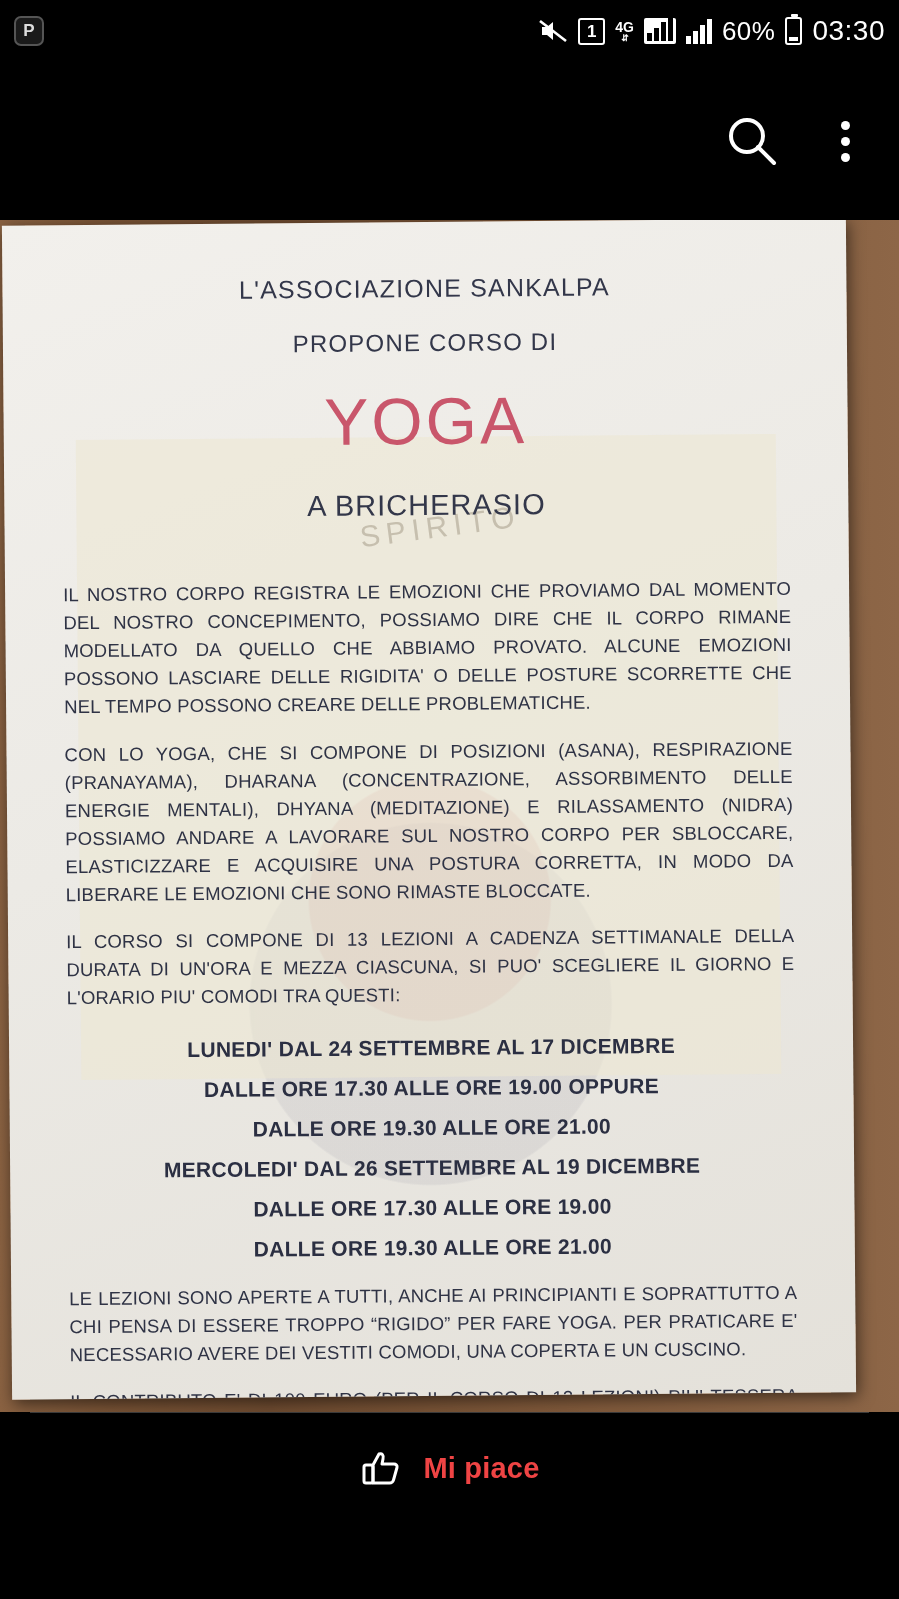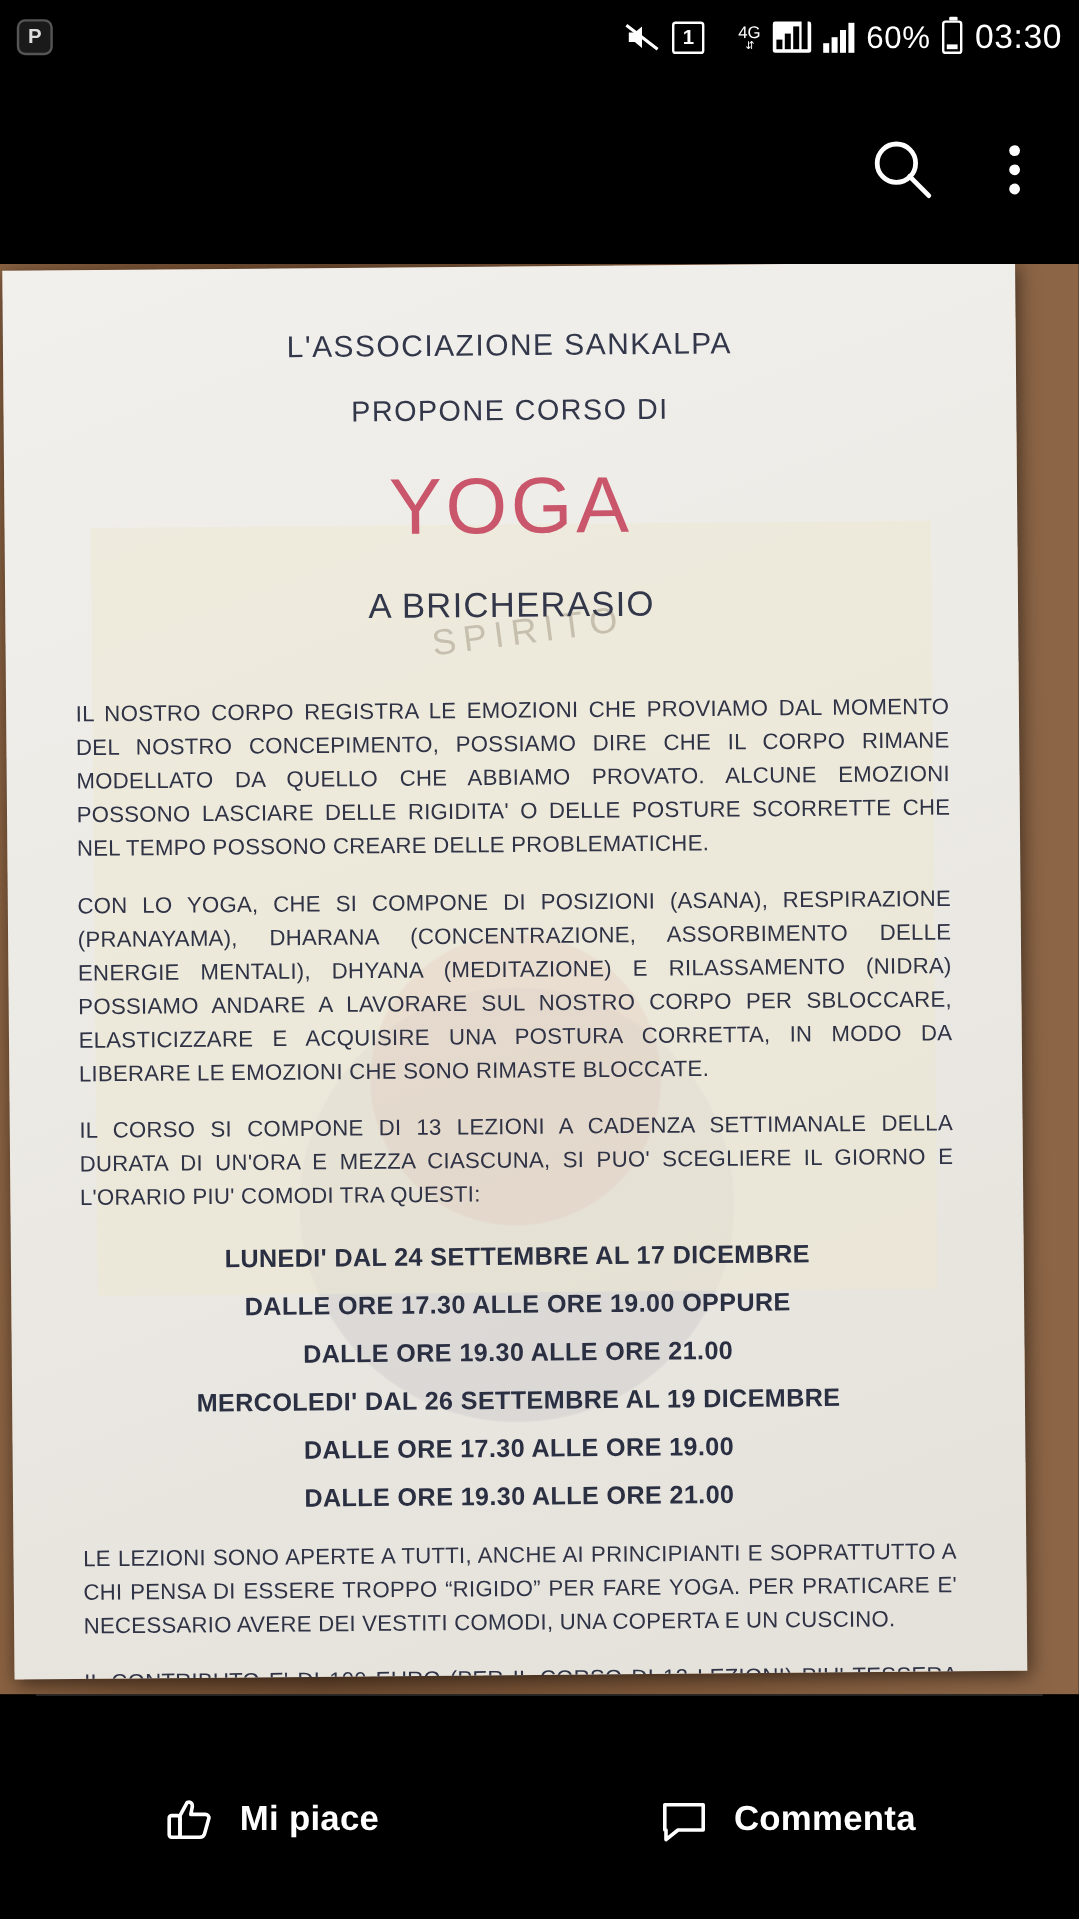--- a/index.html
+++ b/index.html
@@ -46,21 +46,21 @@
   .icon-mute svg { display:block; }
   .sim-box {
     width: 27px; height: 27px;
     border: 2px solid #fff;
     border-radius: 3px;
     display: flex; align-items: center; justify-content: center;
     font-size: 17px; font-weight: bold; line-height: 1;
   }
   .net-4g {
     display: flex; flex-direction: column; align-items: center;
-    line-height: 1; font-size: 13px; font-weight: normal; margin-left: 18px;
+    line-height: 1; font-size: 13px; font-weight: bold;
   }
   .net-4g .lbl { font-size: 14px; }
   .net-4g .arrows { font-size: 9px; letter-spacing: -1px; }
   .bars { display: flex; align-items: flex-end; gap: 2px; height: 26px; }
   .bars i { display: block; width: 5px; background: #fff; }
   .bars i:nth-child(1) { height: 8px; }
   .bars i:nth-child(2) { height: 13px; }
   .bars i:nth-child(3) { height: 19px; }
   .bars i:nth-child(4) { height: 25px; }
   .bars.filled-box {
@@ -211,21 +211,21 @@
     position: absolute;
     top: 34px; left: 0;
     width: 899px;
     display: flex;
     align-items: center;
     justify-content: space-around;
     padding: 0 20px;
   }
   .act {
     display: flex; align-items: center; gap: 20px;
-    color: #ffffff; cursor: pointer; margin-top: 48px;
+    color: #ef4444; cursor: pointer;
   }
   .act-label { font-size: 29px; font-weight: bold; letter-spacing: .2px; }
   .act svg { display: block; }
 </style>
 </head>
 <body>
 
 <div class="phone">
 
   <div class="status-bar">
@@ -314,26 +314,18 @@
       <div class="act">
         <span>
           <svg width="44" height="44" viewBox="0 0 44 44">
             <path d="M14 19 L20 8 C23 7 25 9 24 13 L23 18 H35 C37 18 38.5 19.5 38 21.5 L34.5 34 C34 36 32.5 37 30.5 37 H14 Z" fill="none" stroke="#fff" stroke-width="3" stroke-linejoin="round"></path>
             <rect x="5" y="19" width="9" height="18" rx="2" fill="none" stroke="#fff" stroke-width="3"></rect>
           </svg>
         </span>
         <span class="act-label">Mi piace</span>
       </div>
 
-      <div class="act">
-        <span>
-          <svg width="44" height="44" viewBox="0 0 44 44">
-            <path d="M6 10 H38 V31 H17 L7 39 V31 H6 Z" fill="none" stroke="#fff" stroke-width="3" stroke-linejoin="round"></path>
-          </svg>
-        </span>
-        <span class="act-label">Commenta</span>
-      </div>
 
 
     </div>
   </div>
 
 </div>
 
 </body></html>

